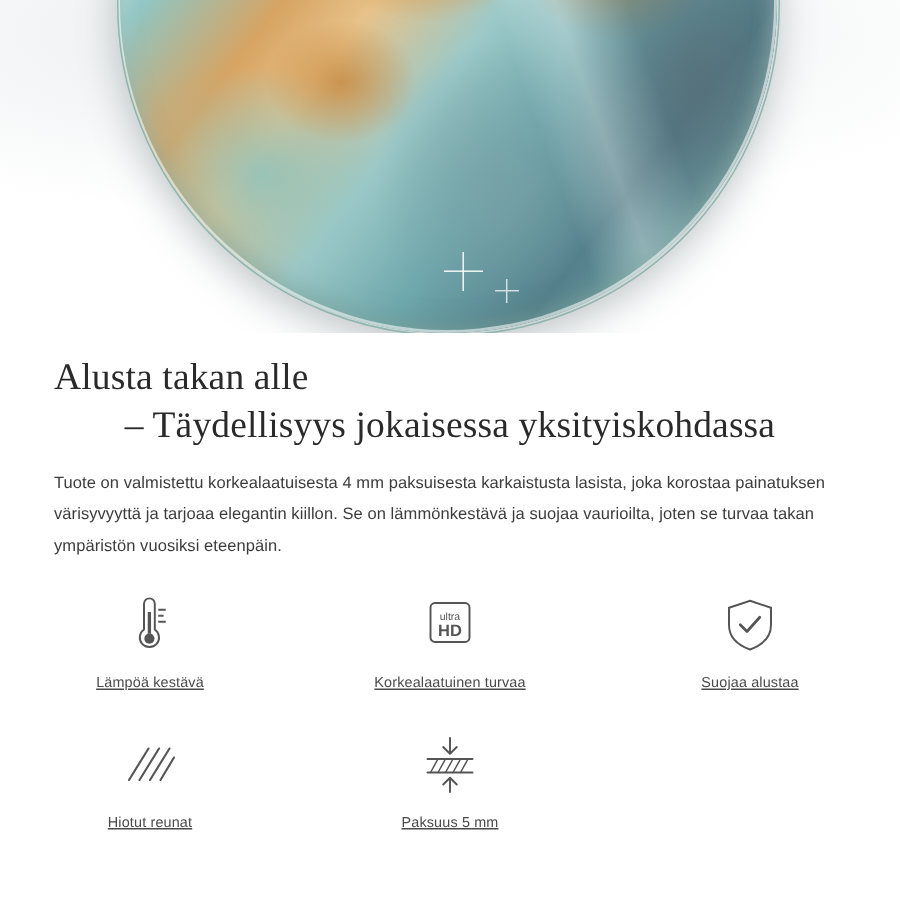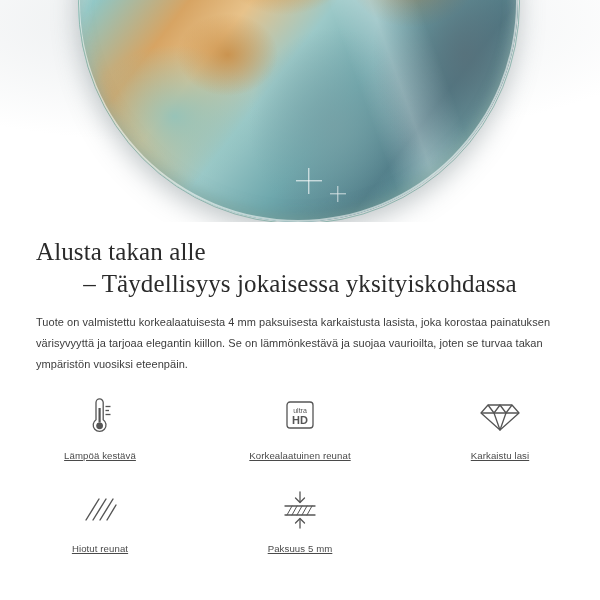--- a/index.html
+++ b/index.html
@@ -225,35 +225,33 @@
     </div>
 
     <div class="feature">
       <span class="feature-icon">
         <svg width="40" height="38" viewBox="0 0 40 38">
           <rect x="7" y="4" width="26" height="26" rx="3" fill="none" stroke="#555" stroke-width="1.3"></rect>
           <text x="20" y="15" text-anchor="middle" font-family="Liberation Sans, sans-serif" font-size="7" fill="#555">ultra</text>
           <text x="20" y="26" text-anchor="middle" font-family="Liberation Sans, sans-serif" font-size="11" font-weight="bold" fill="#555">HD</text>
         </svg>
       </span>
-      <span class="feature-label">Korkealaatuinen reunat</span>
-    </div>
-
-
-    <div class="feature">
-      <span class="feature-icon">
-        <svg width="42" height="36" viewBox="0 0 42 36" fill="none" stroke="#555" stroke-width="1.3" stroke-linejoin="round">
-          <path d="M9 6h24l7 8-19 17L2 14l7-8z"></path>
-          <path d="M2 14h38"></path>
-          <path d="M9 6l6 8 6-8 6 8 6-8"></path>
-          <path d="M15 14l6 17 6-17"></path>
-        </svg>
-      </span>
-      <span class="feature-label">Karkaistu lasi</span>
-    </div>
+      <span class="feature-label">Korkealaatuinen turvaa</span>
+    </div>
+
+    <div class="feature">
+      <span class="feature-icon">
+        <svg width="36" height="40" viewBox="0 0 36 40" fill="none" stroke="#555" stroke-width="1.3">
+          <path d="M18 3.5 32 8.2v11.4c0 8.2-5.8 13.4-14 16.4-8.2-3-14-8.2-14-16.4V8.2L18 3.5z"></path>
+          <polyline points="11.5,19.5 16,24 24.5,14.5" stroke-width="1.8" stroke-linecap="round" stroke-linejoin="round"></polyline>
+        </svg>
+      </span>
+      <span class="feature-label">Suojaa alustaa</span>
+    </div>
+
 
     <div class="feature">
       <span class="feature-icon">
         <svg width="40" height="34" viewBox="0 0 40 34" fill="none" stroke="#555" stroke-width="1.4" stroke-linecap="round">
           <path d="M6 27 L19 6"></path>
           <path d="M13 27 L26 6"></path>
           <path d="M20 27 L33 6"></path>
           <path d="M27 27 L36 12"></path>
         </svg>
       </span>

